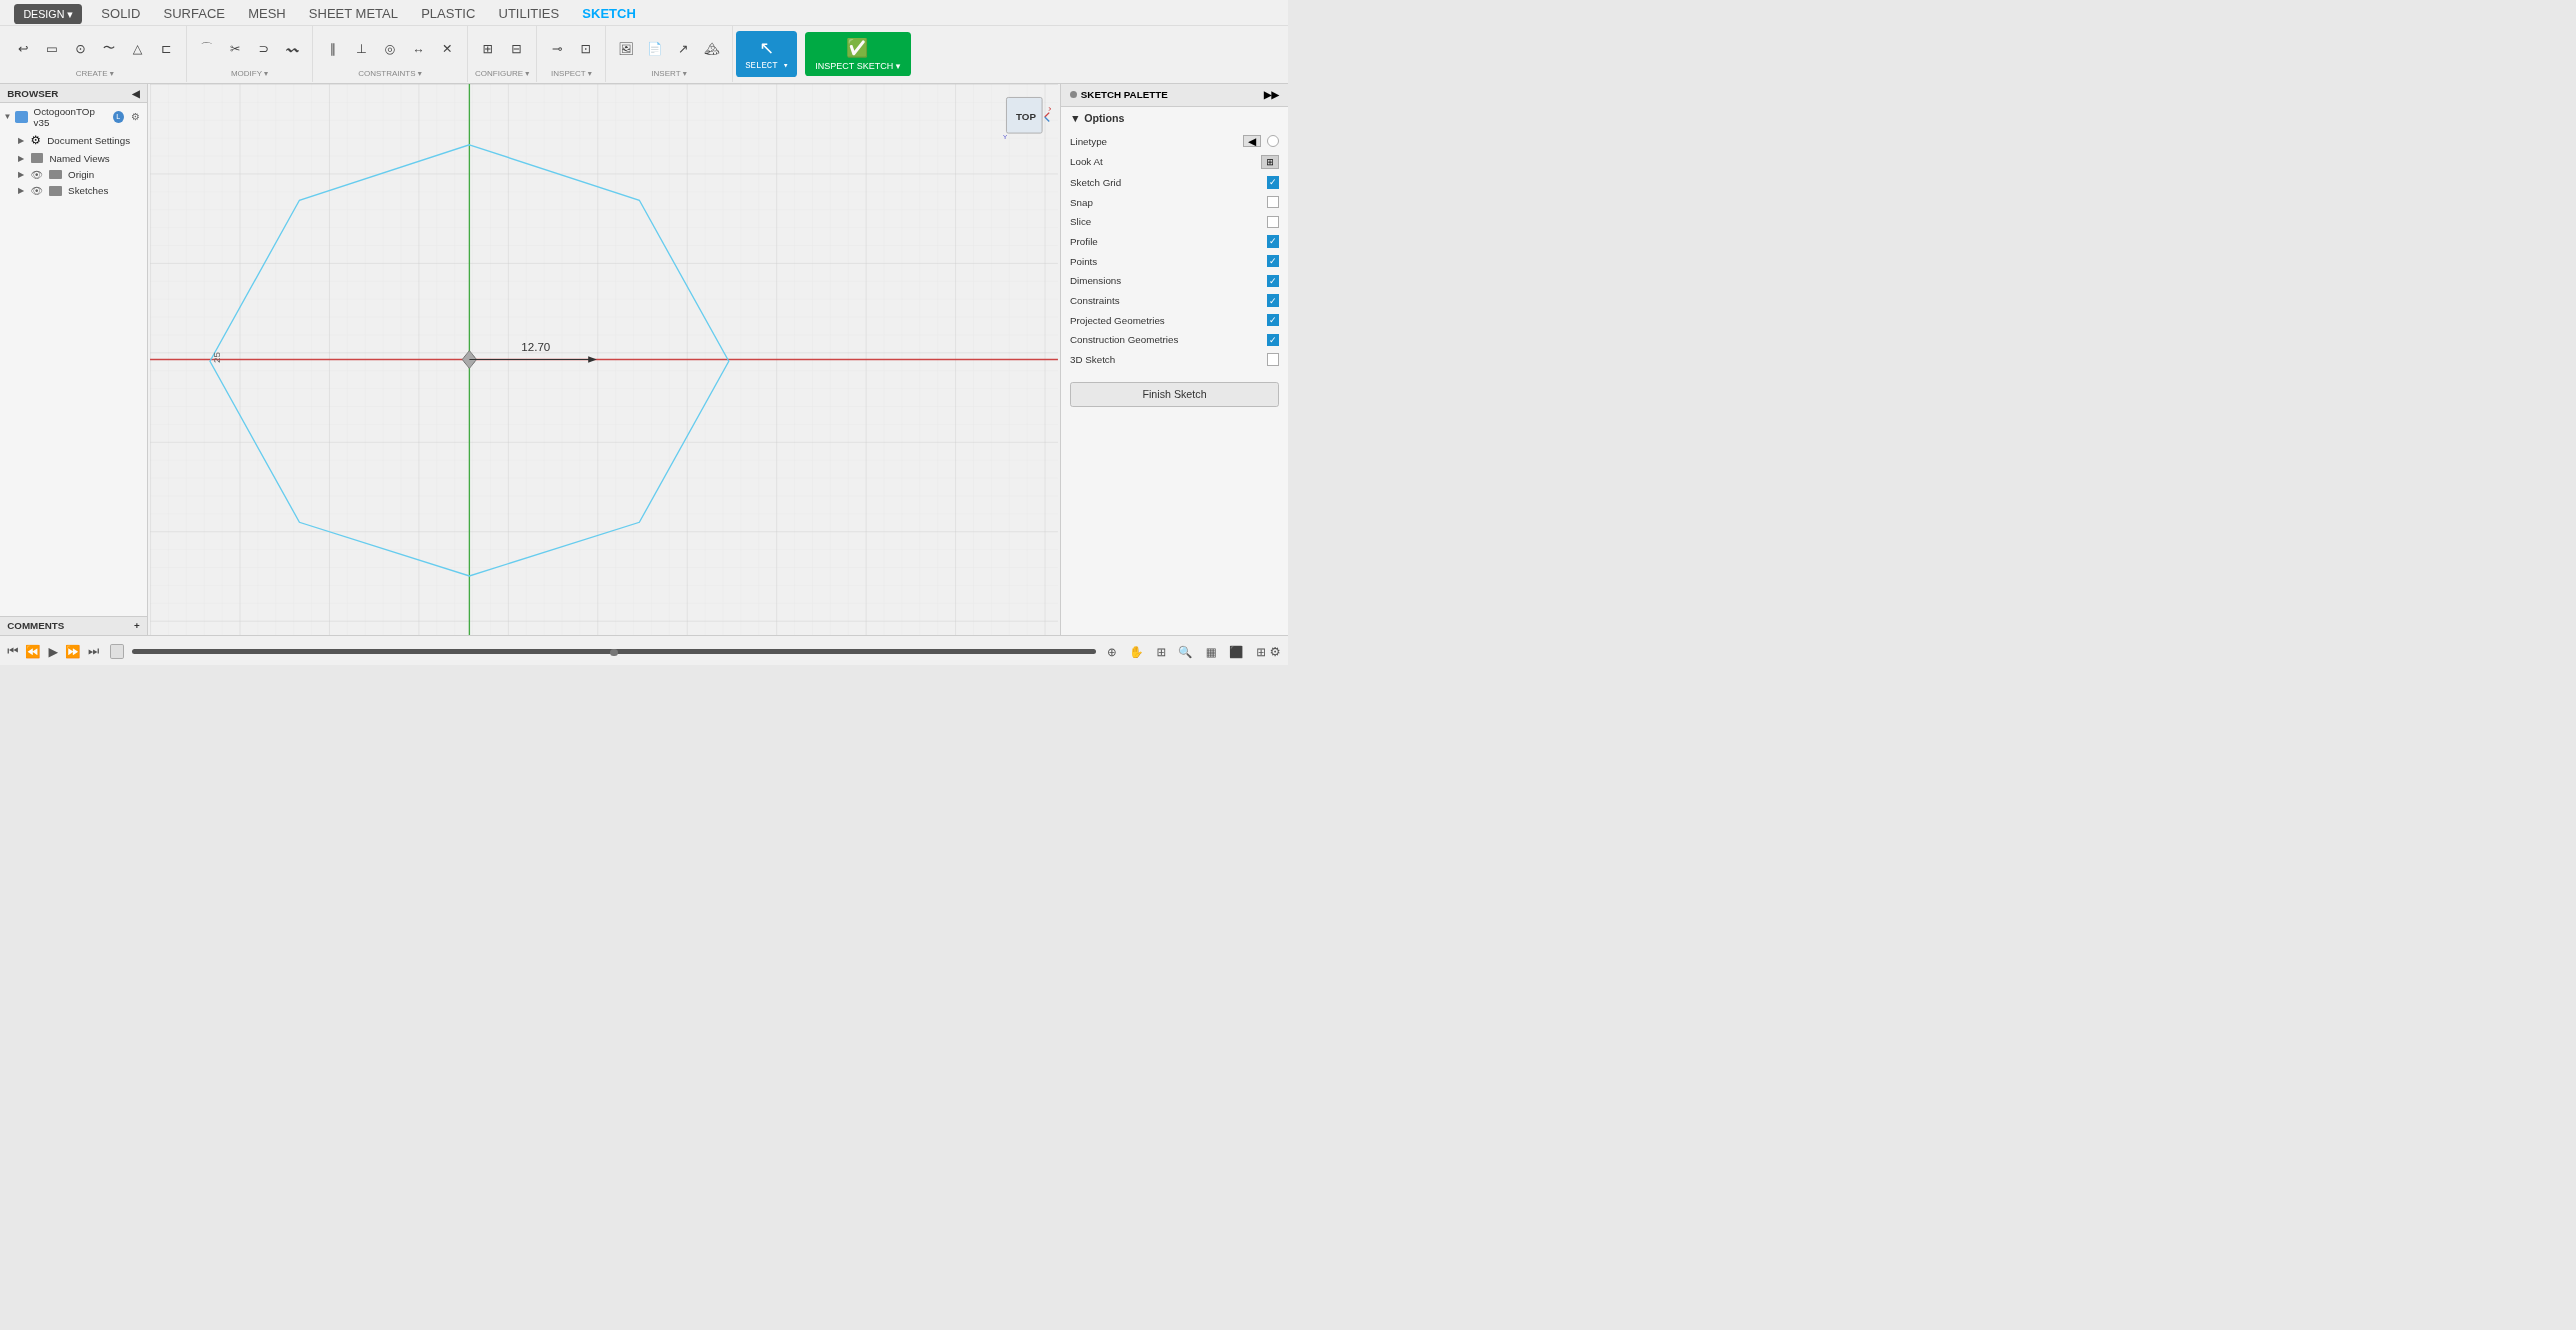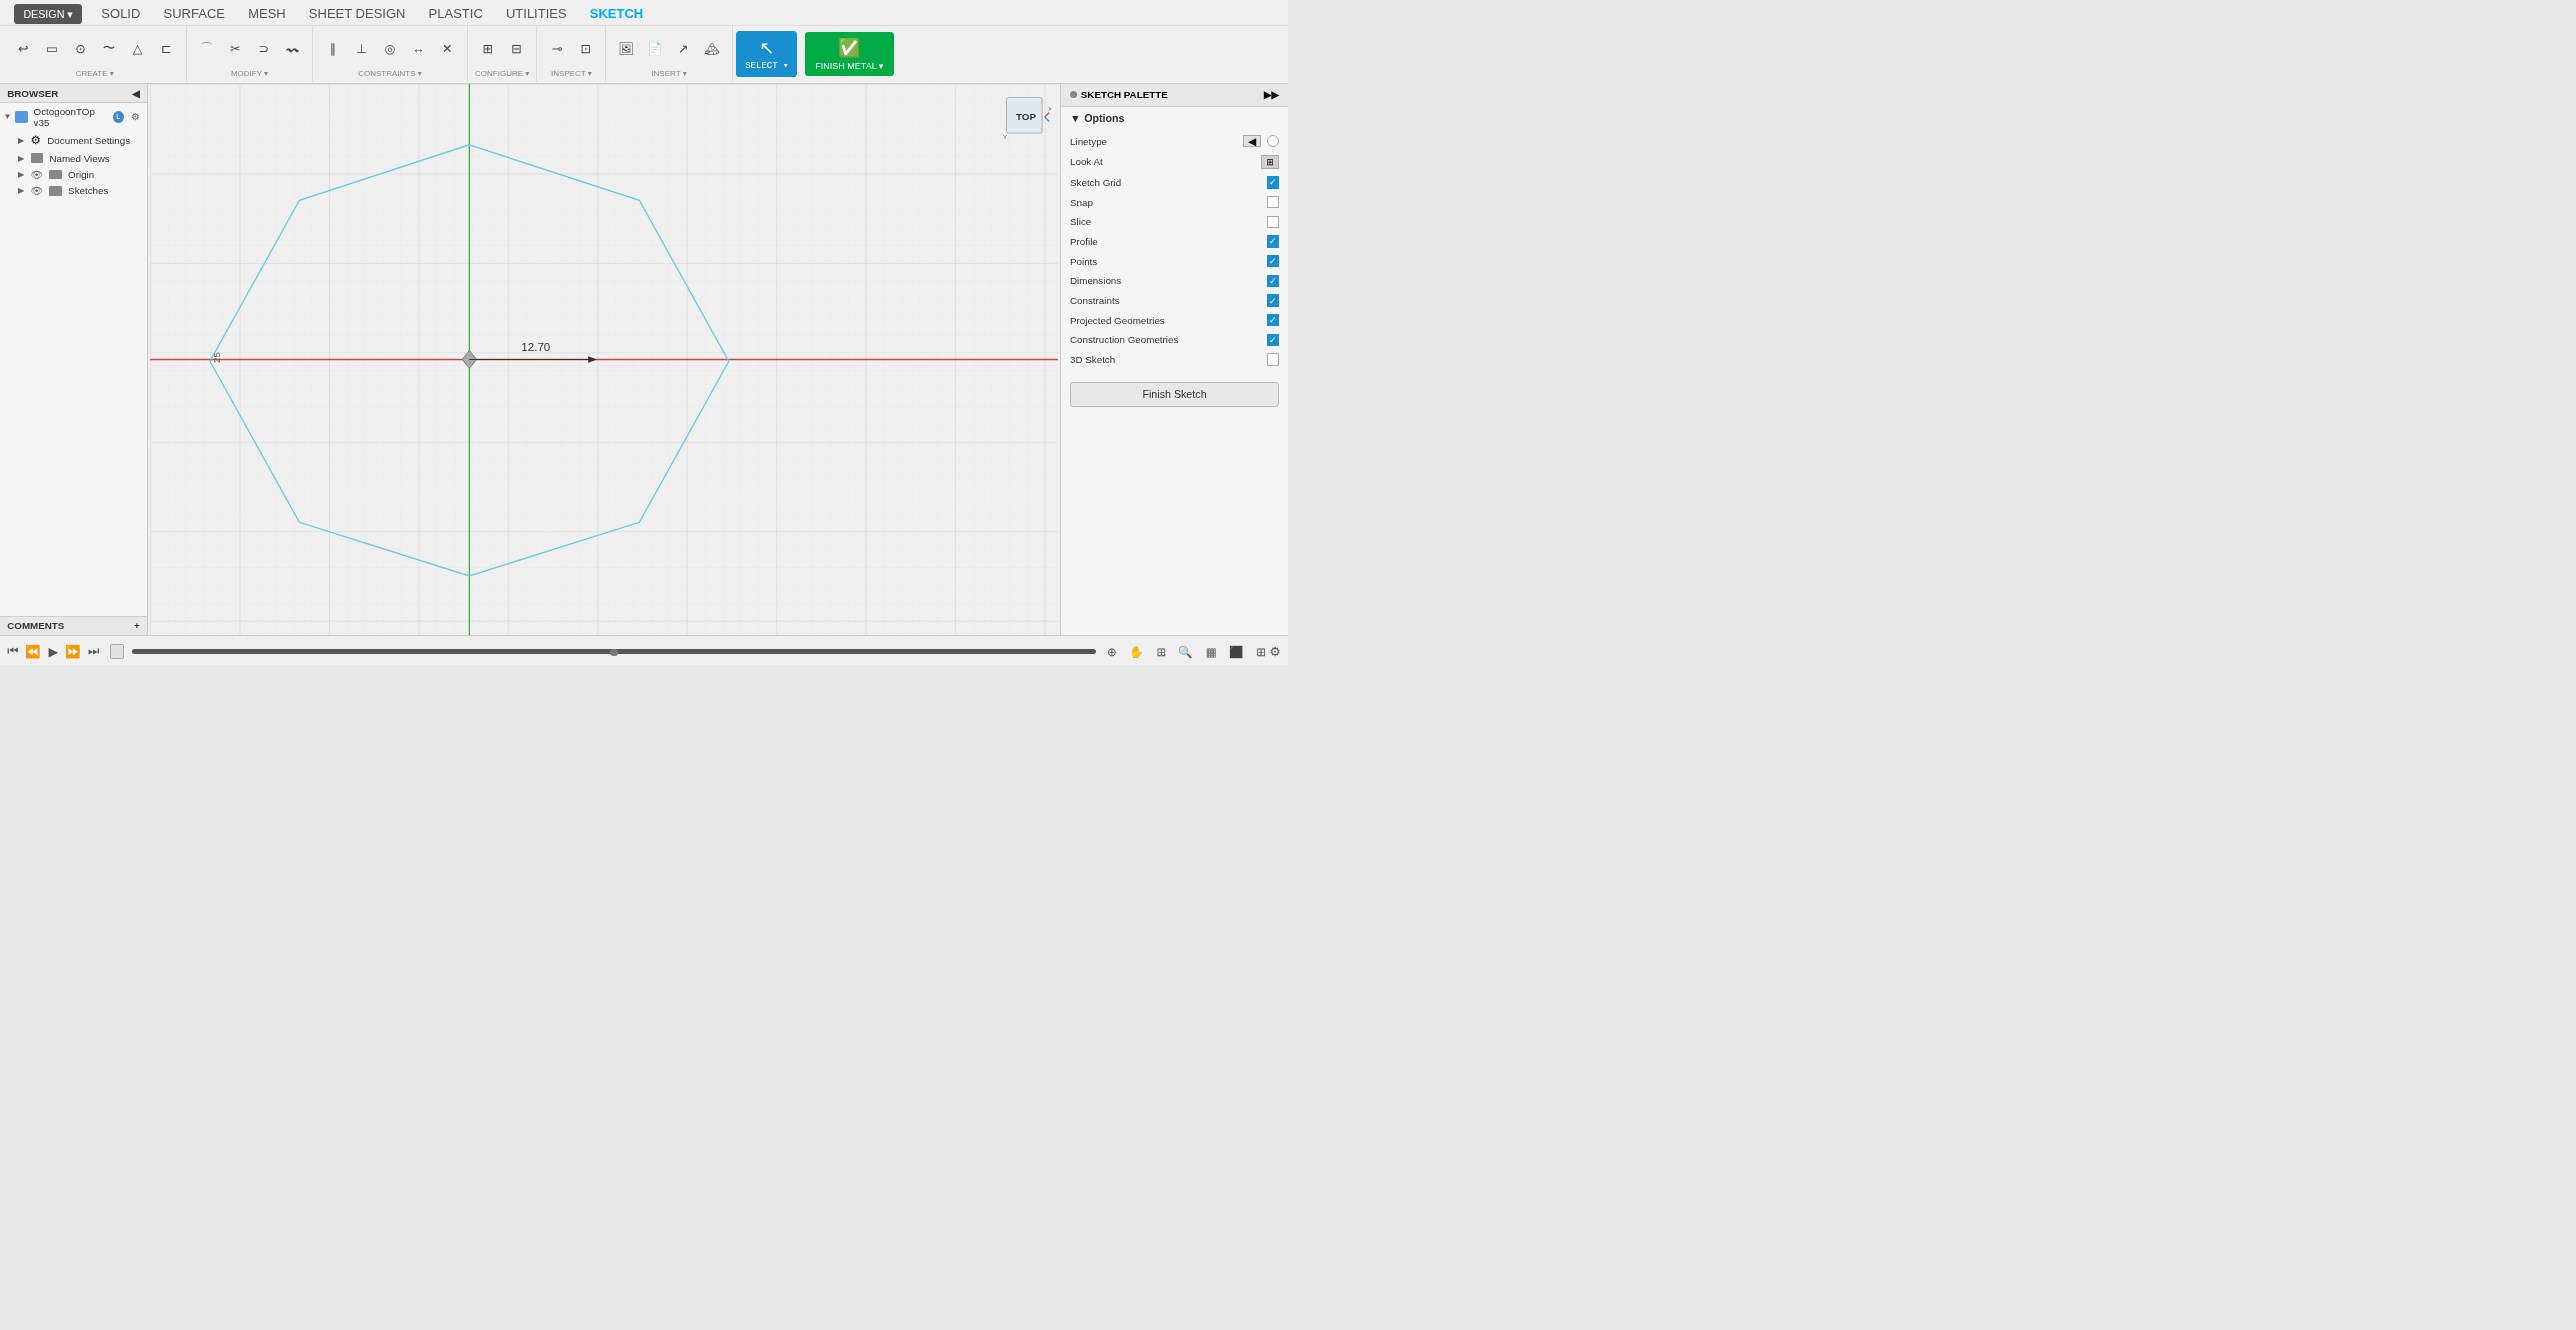--- a/index.html
+++ b/index.html
@@ -63,21 +63,21 @@
   </style>
 </head>
 <body>
 
 <div id="toolbar">
   <div id="tab-bar">
     <div class="design-btn">DESIGN ▾</div>
     <div class="tab-item">SOLID</div>
     <div class="tab-item">SURFACE</div>
     <div class="tab-item">MESH</div>
-    <div class="tab-item">SHEET DESIGN</div>
+    <div class="tab-item">SHEET METAL</div>
     <div class="tab-item">PLASTIC</div>
     <div class="tab-item">UTILITIES</div>
     <div class="tab-item active">SKETCH</div>
   </div>
   <div id="tool-groups">
 
     <div class="tool-group">
       <div class="tool-group-icons">
         <div class="tool-icon" title="Line">↩</div>
         <div class="tool-icon" title="Rectangle">▭</div>
@@ -136,21 +136,21 @@
       <div class="tool-group-label">INSERT ▾</div>
     </div>
 
     <div class="select-btn">
       <div style="font-size:18px;">↖</div>
       <div style="font-size:9px;font-family:Liberation Mono, monospace;">SELECT ▾</div>
     </div>
 
     <div class="finish-sketch-btn">
       <div class="icon">✅</div>
-      <div style="font-size:9px;">FINISH METAL ▾</div>
+      <div style="font-size:9px;">INSPECT SKETCH ▾</div>
     </div>
   </div>
 </div>
 
 <div id="main">
 
   <div id="browser">
     <div id="browser-header">
       <span>BROWSER</span>
       <span style="cursor:pointer;">◀</span>

